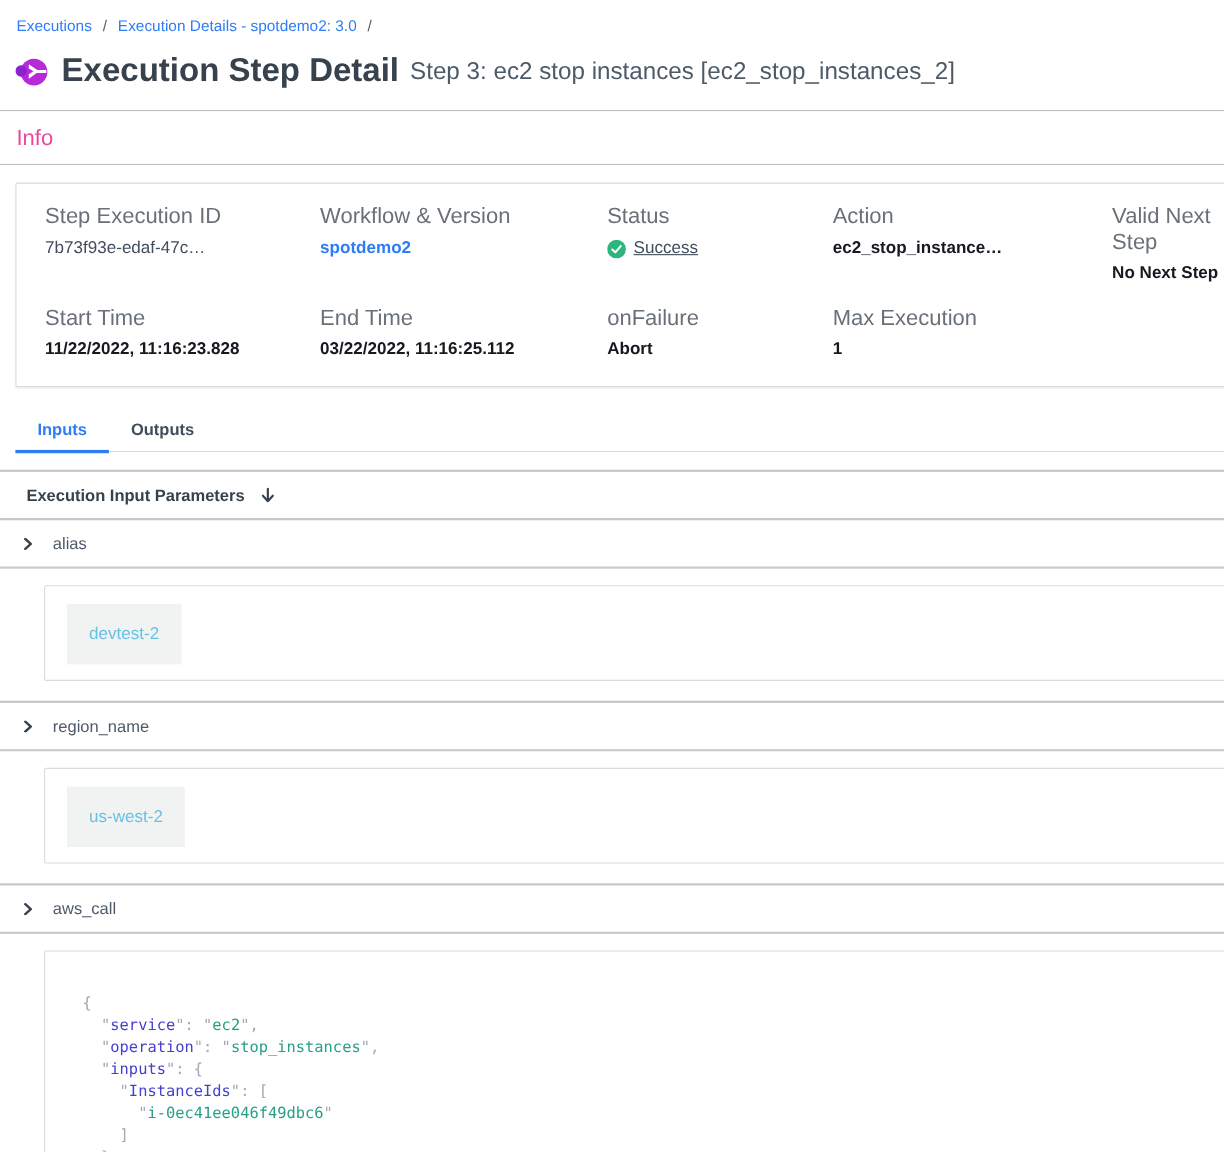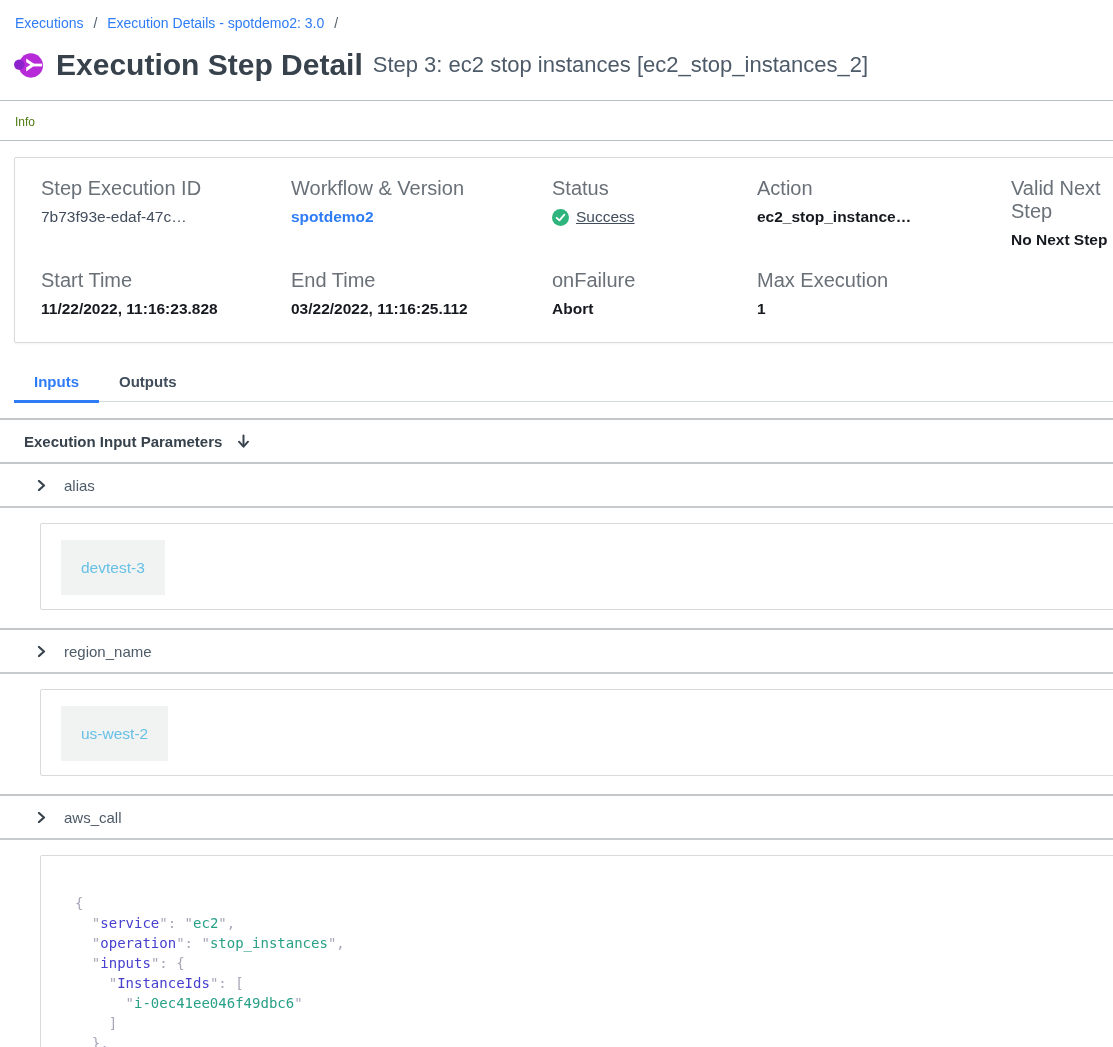--- a/index.html
+++ b/index.html
@@ -14,21 +14,21 @@
   
   .page-header { display:flex; align-items:center; margin:17px 0 0 14px; }
   .logo { width:30px; height:27px; flex:0 0 auto; margin-right:12px; }
   .page-title { font-size:30px; font-weight:700; color:#37424c; }
   .page-subtitle { font-size:22px; font-weight:400; color:#4d5a68; margin-left:10px; }
 
   .rule { border:none; border-top:1.6px solid #b8bfc2; }
   .rule-title { margin-top:18px; }
 
   
-  .info-heading { font-size:12px; color:#4d7c0f; margin:14px 0 0 15px; font-weight:400; }
+  .info-heading { font-size:20px; color:#ec4899; margin:14px 0 0 15px; font-weight:400; }
   .rule-info { margin-top:11px; }
 
   .info-card { margin:16px -8px 0 14px; border:1px solid #d9dbdb; border-radius:2px;
     background:#fff; box-shadow:0 1px 2px rgba(0,0,0,0.05);
     padding:19px 0 24px 26px; }
   .info-grid { display:grid; grid-template-columns:250px 261px 205px 254px 1fr; row-gap:20px; }
   .field-label { font-size:20px; color:#697078; }
   .field-value { font-size:15.5px; color:#16191f; margin-top:8px; }
   .v-regular { font-weight:400; color:#414d5c; }
   .v-bold { font-weight:700; color:#16191f; }
@@ -48,21 +48,21 @@
   .divider-heavy { height:2px; background:#c3c7c9; margin-top:16px; }
 
   
   .section-header { display:flex; align-items:center; gap:14px; height:44px;
     padding-left:24px; border-bottom:2px solid #c3c7c9; }
   .section-title { font-size:15px; font-weight:700; color:#37424c; }
   .arrow-down { width:15px; height:15px; cursor:pointer; }
 
   
   .param-header { display:flex; align-items:center; gap:17px; height:44px;
-    padding-left:36px; border-bottom:2px solid #c7cbcd; cursor:pointer; }
+    padding-left:20px; border-bottom:2px solid #c7cbcd; cursor:pointer; }
   .chevron { width:11px; height:11px; }
   .param-name { font-size:15px; color:#4d5a68; }
 
   .param-box { margin:15px -8px 0 40px; border:1px solid #d8dadb; border-radius:2px;
     background:#fff; padding:16px 20px; }
   .param-box.chip-box { height:87px; }
   .gap-after-box { height:18px; }
 
   .chip { display:inline-flex; align-items:center; justify-content:center;
     min-width:100px; height:55px; background:#f1f2f2; padding:0 20px;
@@ -165,21 +165,21 @@
   </svg>
 </div>
 
 <div class="param-header">
   <svg class="chevron" viewBox="0 0 11 11">
     <path d="M3 1 L8 5.5 L3 10" stroke="#37424c" stroke-width="2.2" fill="none" stroke-linecap="round" stroke-linejoin="round"></path>
   </svg>
   <span class="param-name">alias</span>
 </div>
 <div class="param-box chip-box">
-  <span class="chip">devtest-3</span>
+  <span class="chip">devtest-2</span>
 </div>
 <div class="gap-after-box"></div>
 <div class="divider-heavy" style="margin-top:0;"></div>
 
 <div class="param-header">
   <svg class="chevron" viewBox="0 0 11 11">
     <path d="M3 1 L8 5.5 L3 10" stroke="#37424c" stroke-width="2.2" fill="none" stroke-linecap="round" stroke-linejoin="round"></path>
   </svg>
   <span class="param-name">region_name</span>
 </div>

